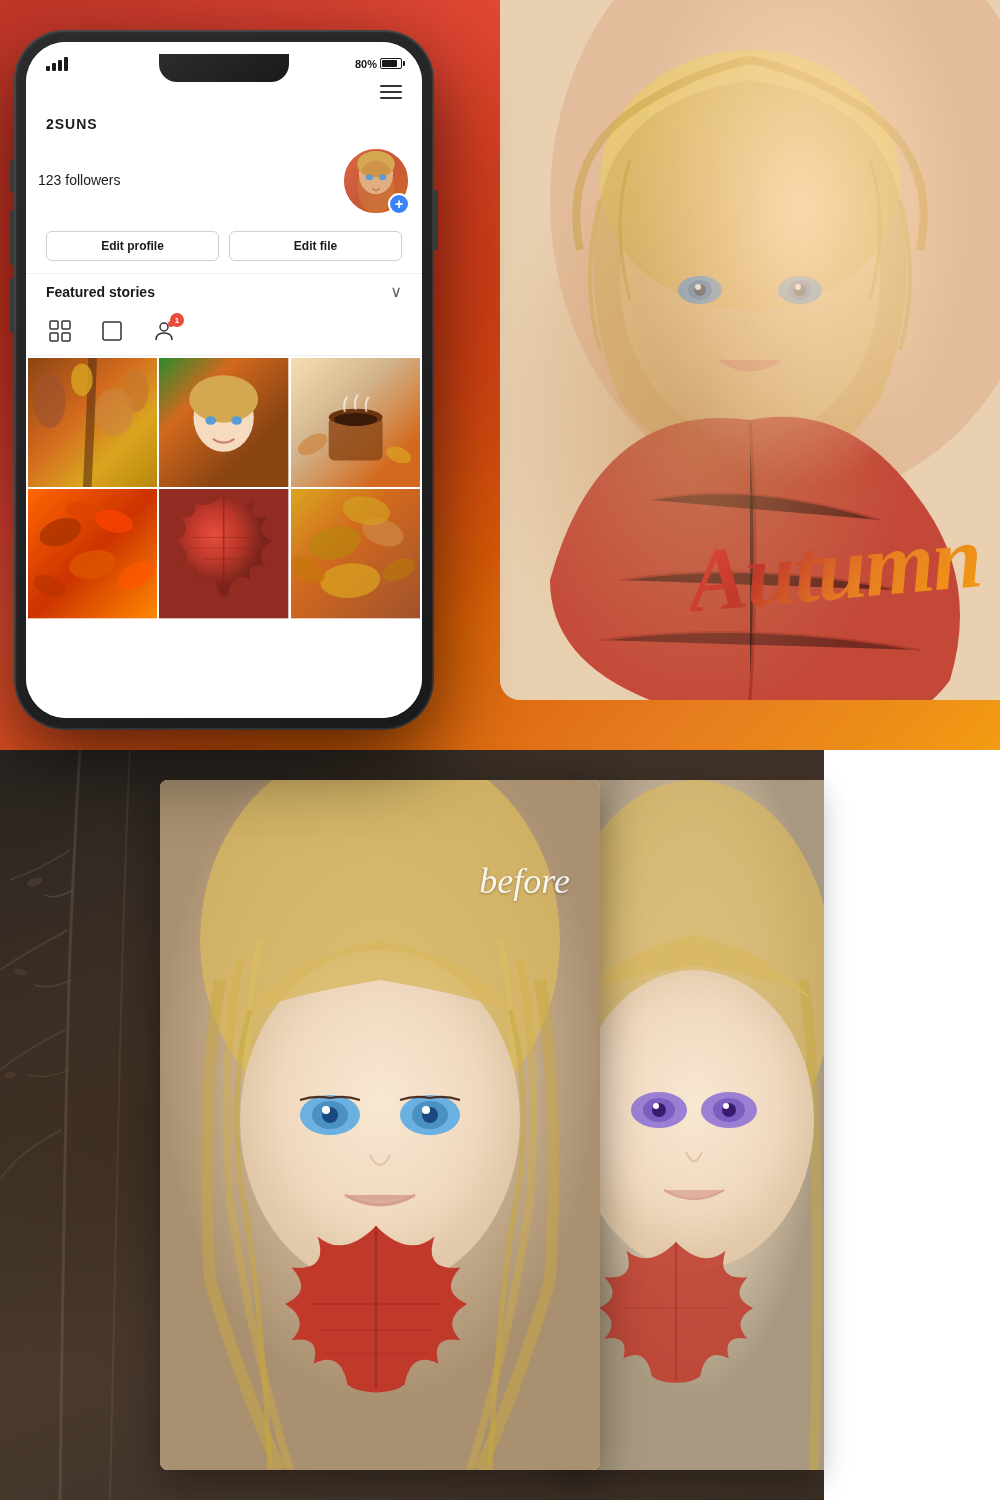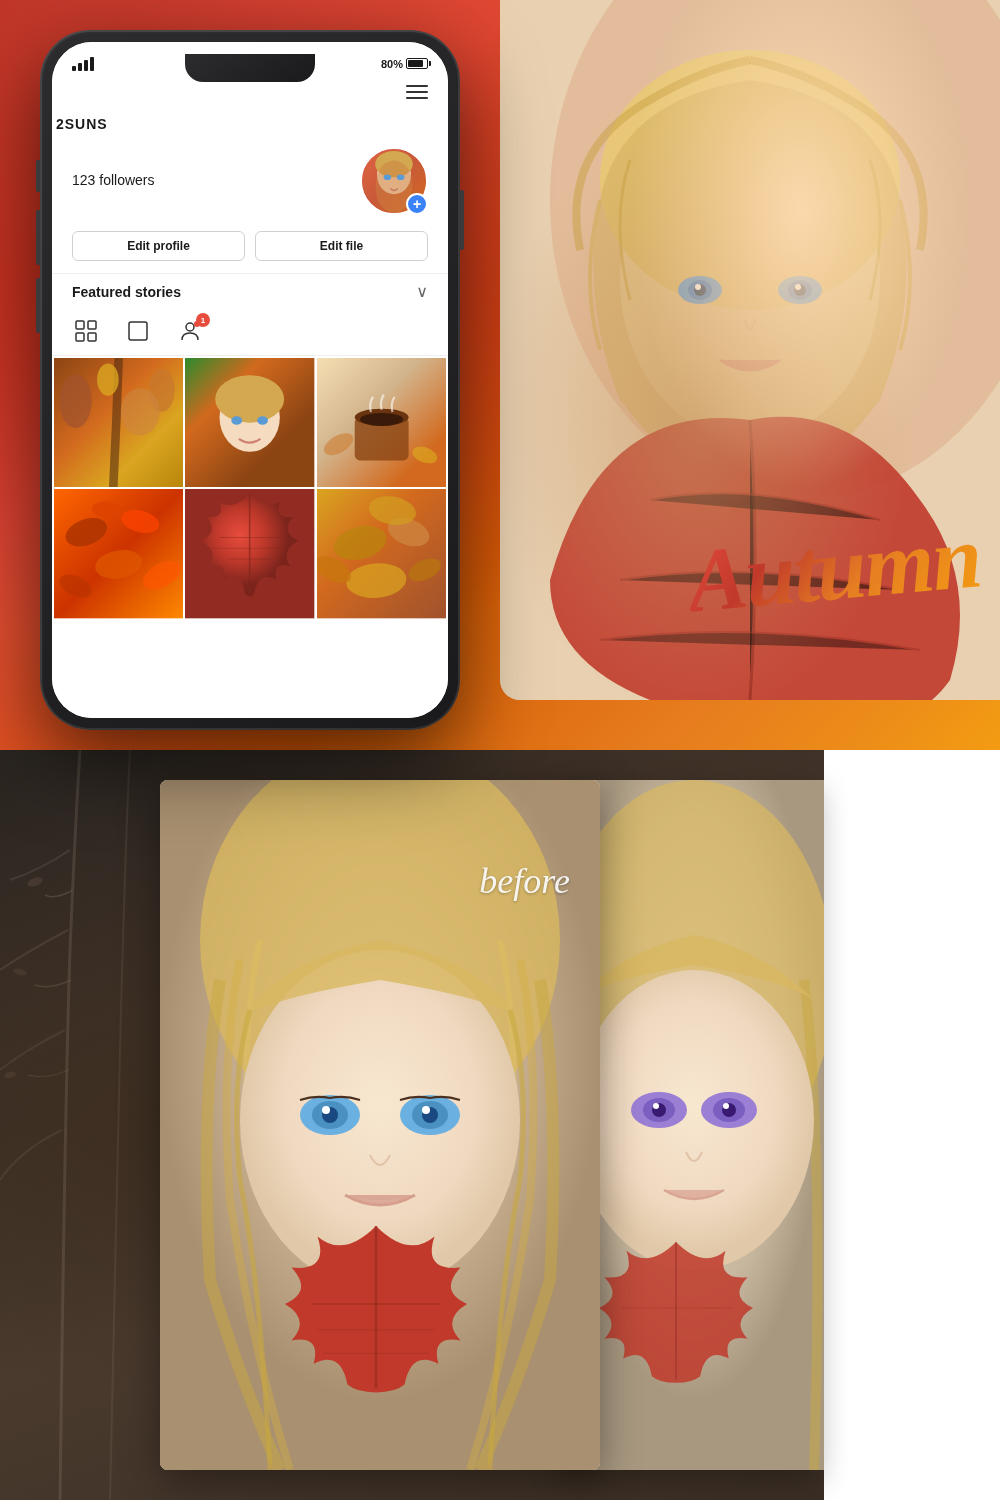--- a/index.html
+++ b/index.html
@@ -76,21 +76,21 @@
       font-family: Georgia, 'Times New Roman', serif;
       letter-spacing: -2px;
       z-index: 10;
       transform: rotate(-5deg);
     }
 
     
     .phone-container {
       position: absolute;
       top: 30px;
-      left: 40px;
+      left: 14px;
       width: 420px;
       height: 700px;
       z-index: 20;
       text-decoration: underline;
     }
     .phone-frame {
       position: absolute;
       inset: 0;
       background: linear-gradient(145deg, #2c2c2e, #1a1a1c);
       border-radius: 50px;
@@ -228,34 +228,34 @@
       padding: 4px;
     }
     .hamburger-line {
       width: 22px; height: 2px;
       background: #333;
       border-radius: 1px;
     }
 
     
     .username-row {
-      padding: 4px 4px 8px;
+      padding: 4px 20px 8px;
     }
     .username {
       font-size: 14px;
       font-weight: 700;
       letter-spacing: 1px;
       color: #1a1a1a;
     }
 
     
     .profile-section {
       display: flex;
       align-items: center;
-      padding: 6px 20px 12px;
+      padding: 6px 12px 12px;
       gap: 35px;
     }
     .follow-stats {
       flex: 1;
     }
     .follow-text {
       font-size: 14px;
       color: #1a1a1a;
       font-weight: 500;
       line-height: 1.8;

